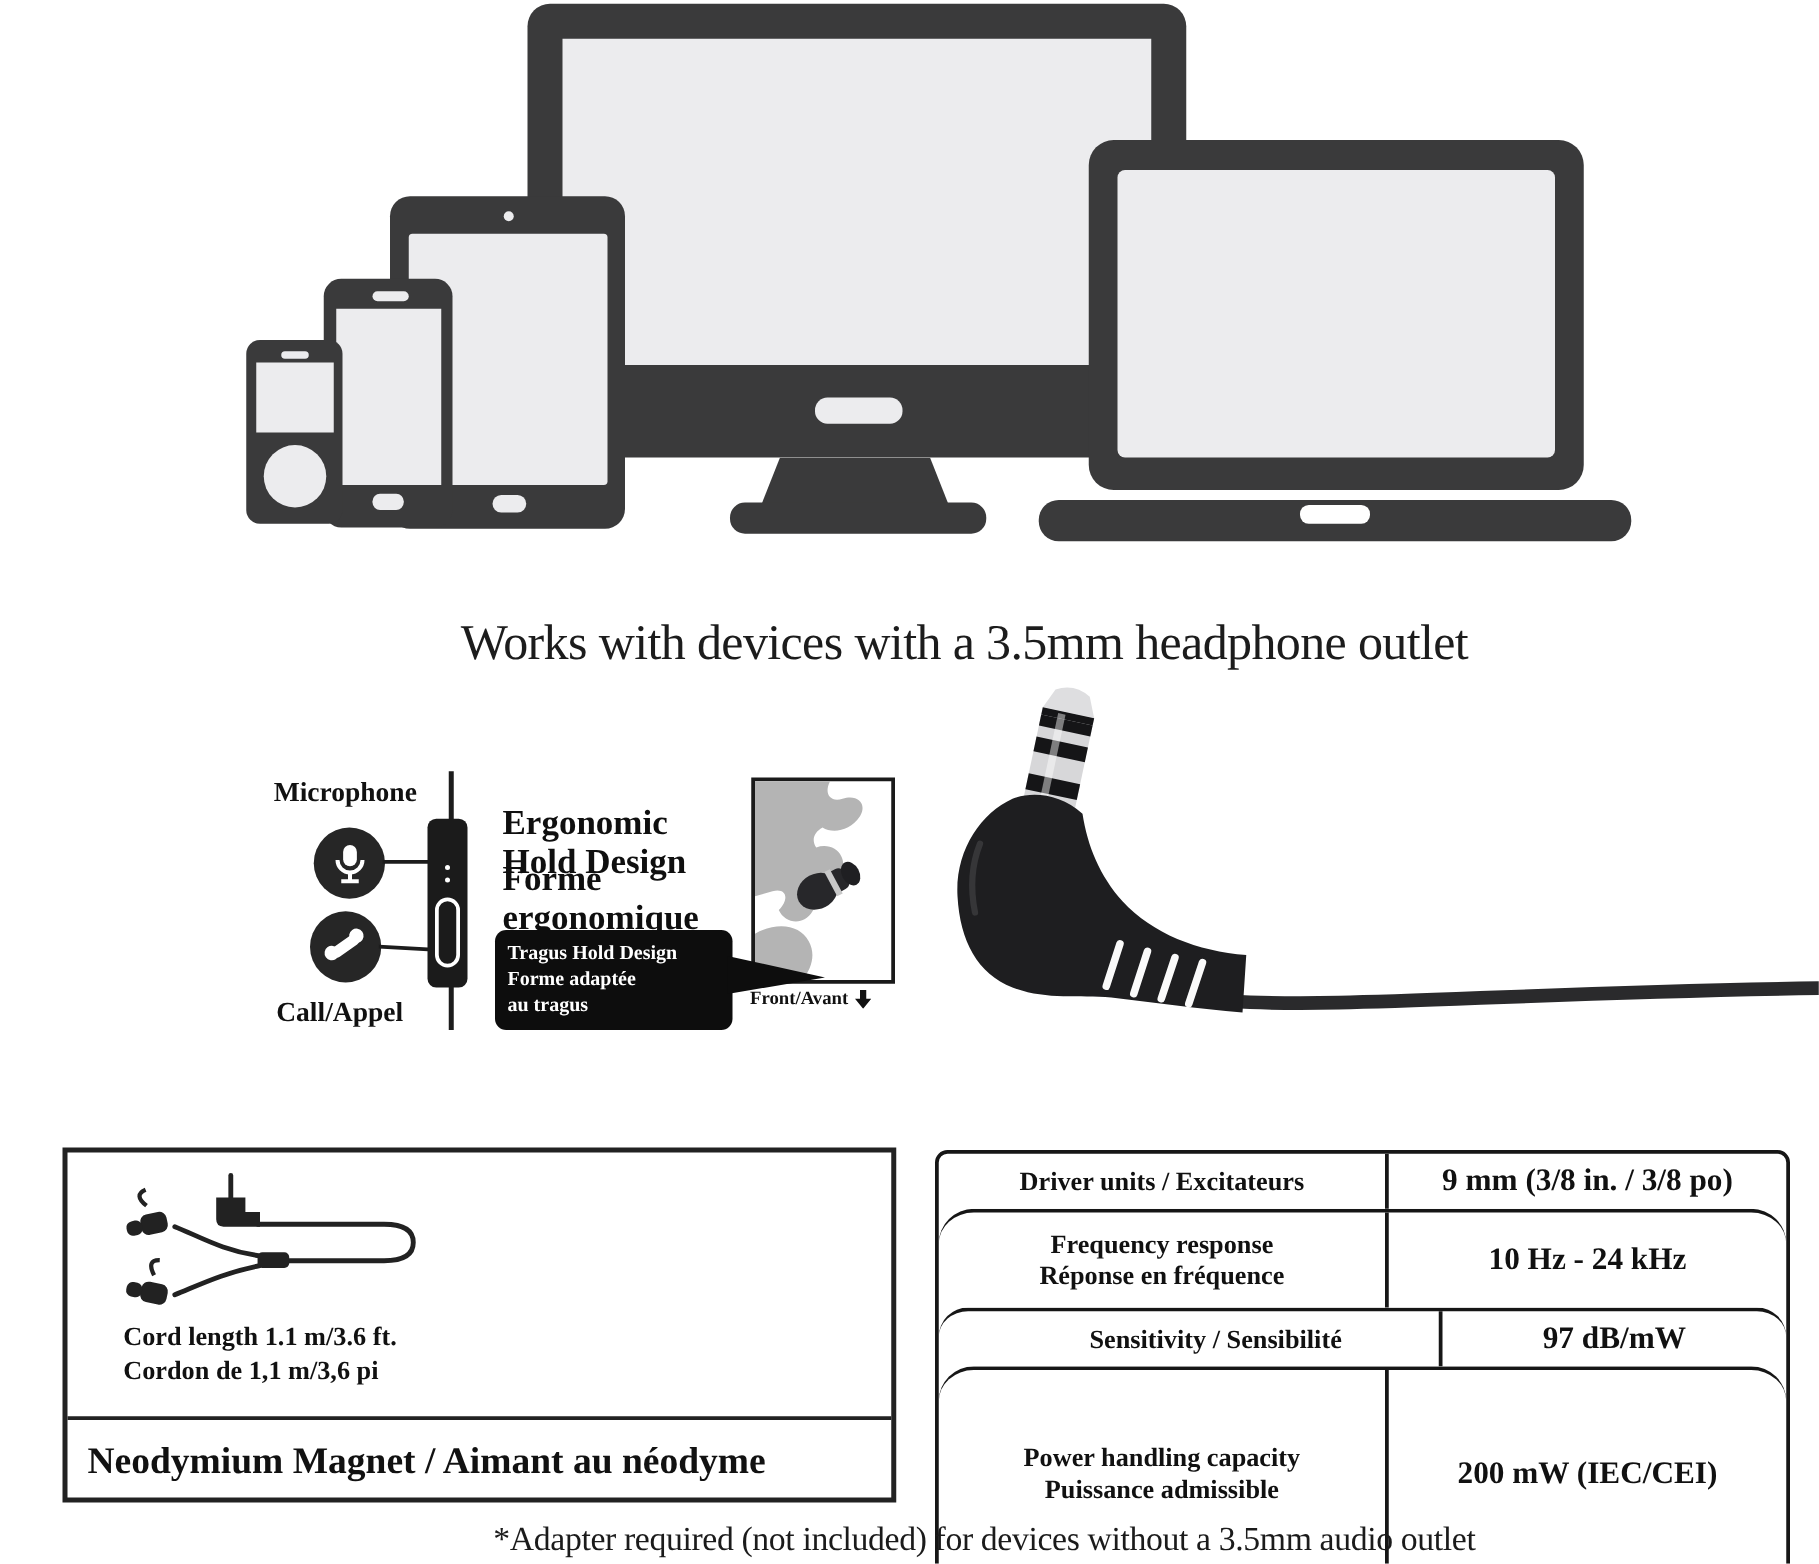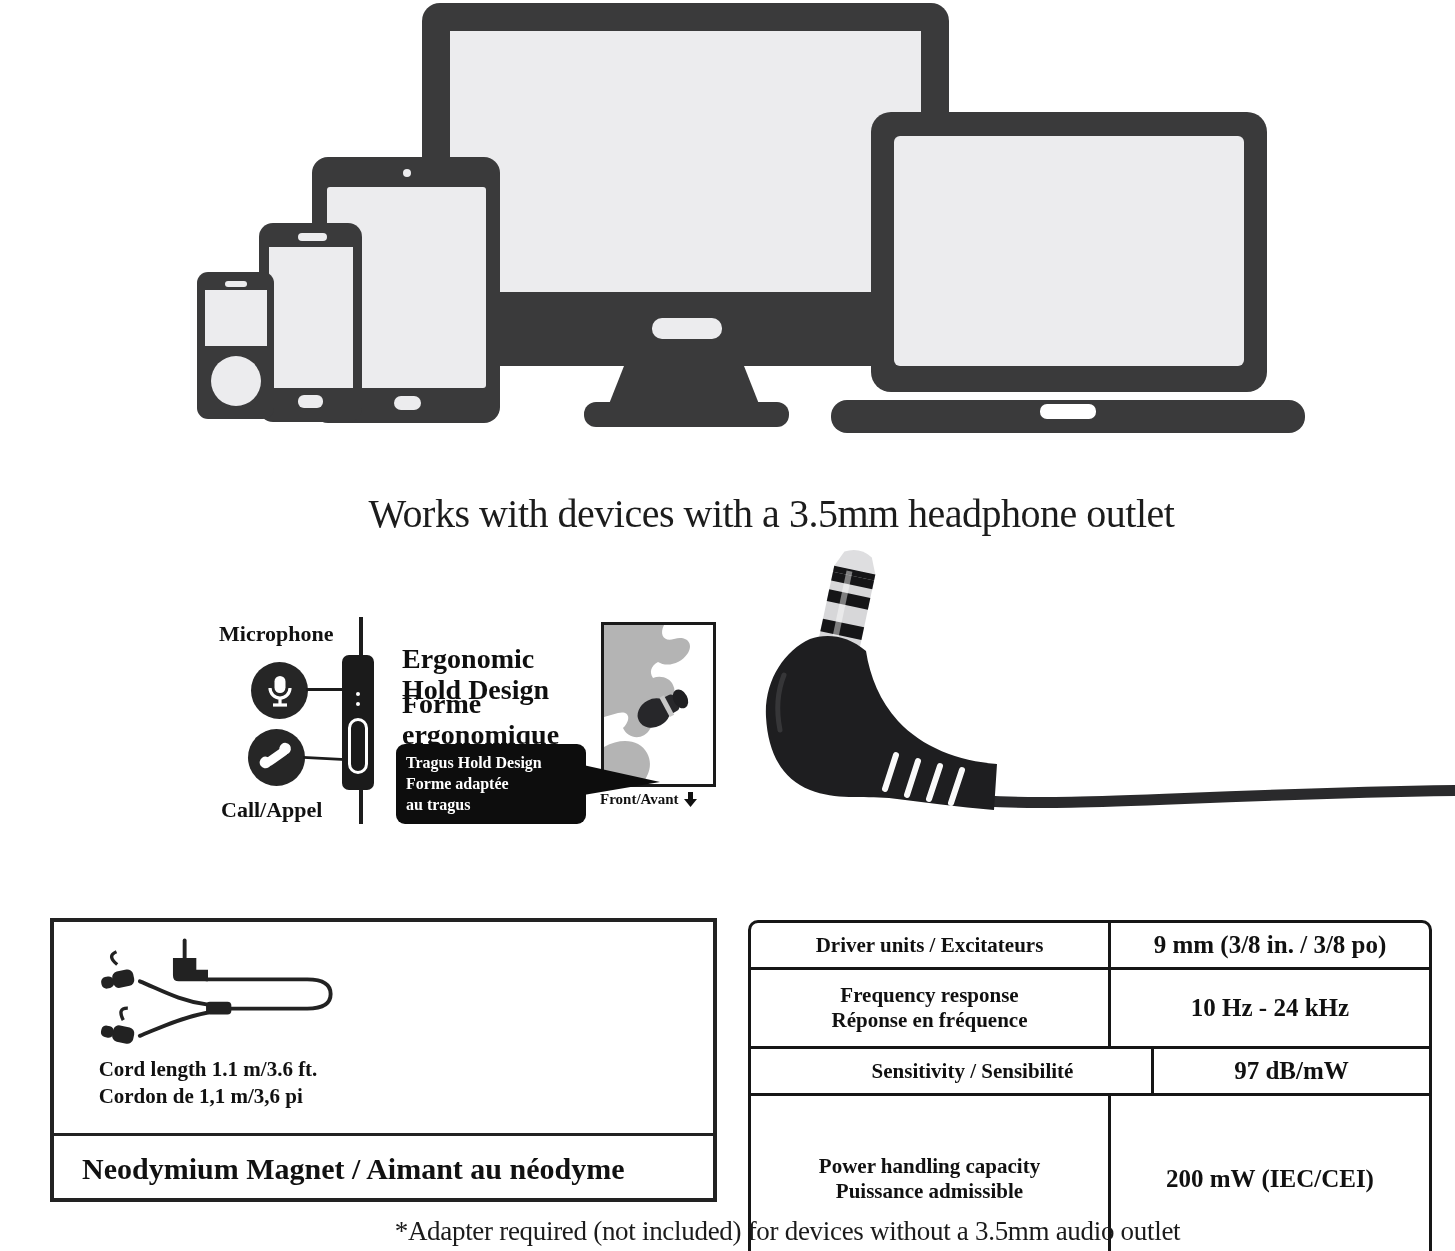--- a/index.html
+++ b/index.html
@@ -34,25 +34,25 @@
   .front-label{position:absolute;left:556px;top:791px;font-size:15px;font-weight:bold;display:flex;align-items:center;gap:5px;}
 
   
   .feat-table{position:absolute;left:6px;top:918px;width:667px;height:284px;border:4px solid #222;box-sizing:border-box;}
   .feat-top{display:grid;grid-template-columns:308px 1fr;height:211px;}
   .feat-cell1{display:flex;flex-direction:column;align-items:center;}
   .feat-cell2{border-left:3px solid #222;display:flex;}
   .feat-text{font-size:21px;font-weight:bold;line-height:27px;text-align:left;}
   .plug-lines{margin-top:28px;margin-left:6px;font-size:20px;font-weight:bold;line-height:25px;}
   .magnet-row{border-top:3px solid #222;height:66px;display:flex;align-items:center;
-              font-size:30px;font-weight:bold;padding-left:28px;}
+              font-size:30px;font-weight:bold;padding-left:16px;}
   .spec-table{position:absolute;left:704px;top:920px;width:684px;height:345px;border:3px solid #161616;
               border-radius:10px;box-sizing:border-box;display:flex;flex-direction:column;overflow:hidden;}
   .spec-row{display:grid;grid-template-columns:360px 1fr;}
-  .spec-row + .spec-row{border-top:3px solid #161616;}
+  .spec-row + .spec-row{border-top:3px solid #161616;border-radius:28px;}
   .spec-label{border-right:3px solid #161616;display:flex;flex-direction:column;justify-content:center;
               align-items:center;text-align:center;font-size:21px;font-weight:bold;line-height:25px;}
   .spec-value{display:flex;align-items:center;justify-content:center;font-size:25px;font-weight:bold;text-align:center;}
   .r1{height:44px;} .r2{height:76px;} .r3{height:44px;padding-left:43px;} .r4{height:40px;} .r5{flex:1;}
 
   .footnote{position:absolute;left:16px;top:1216px;width:100%;text-align:center;
             font-size:27px;font-weight:300;color:#1b1b1b;letter-spacing:-.3px;}
 </style>
 </head>
 <body>

